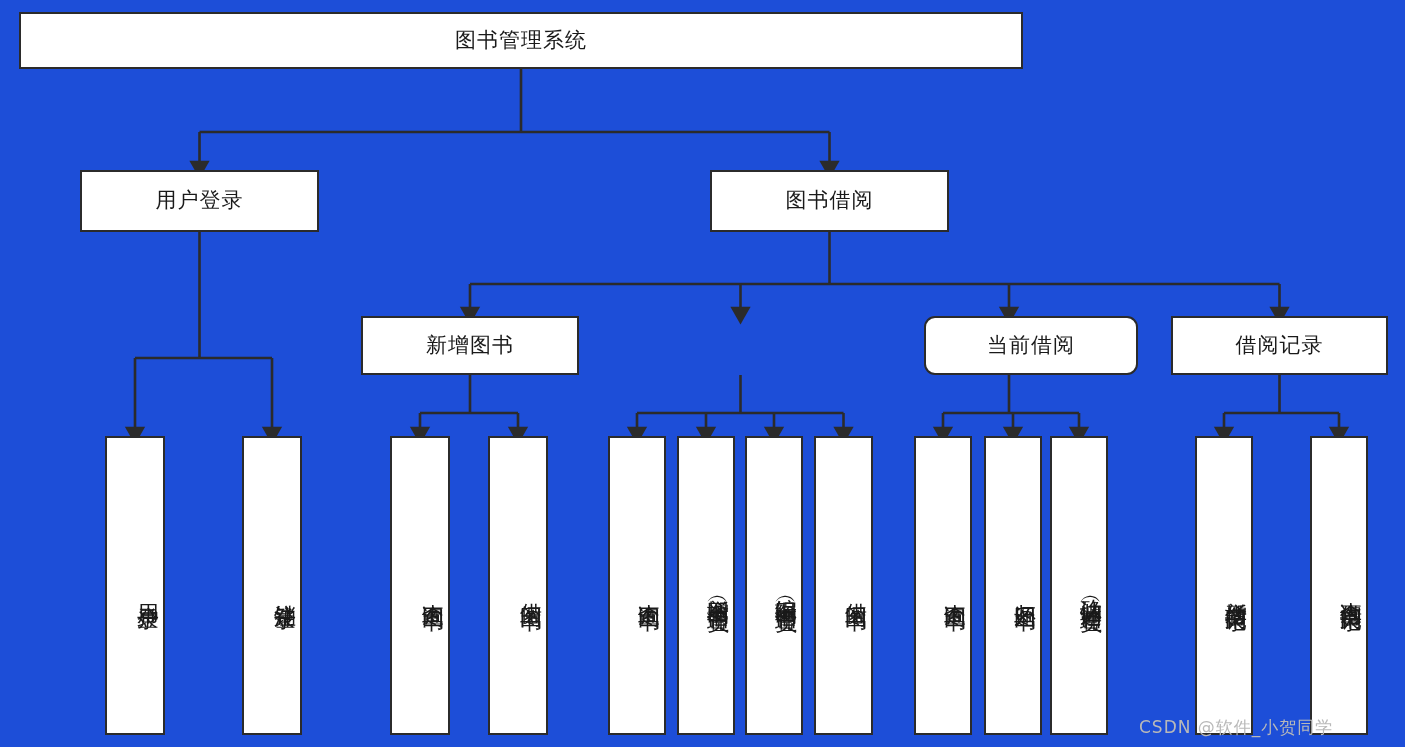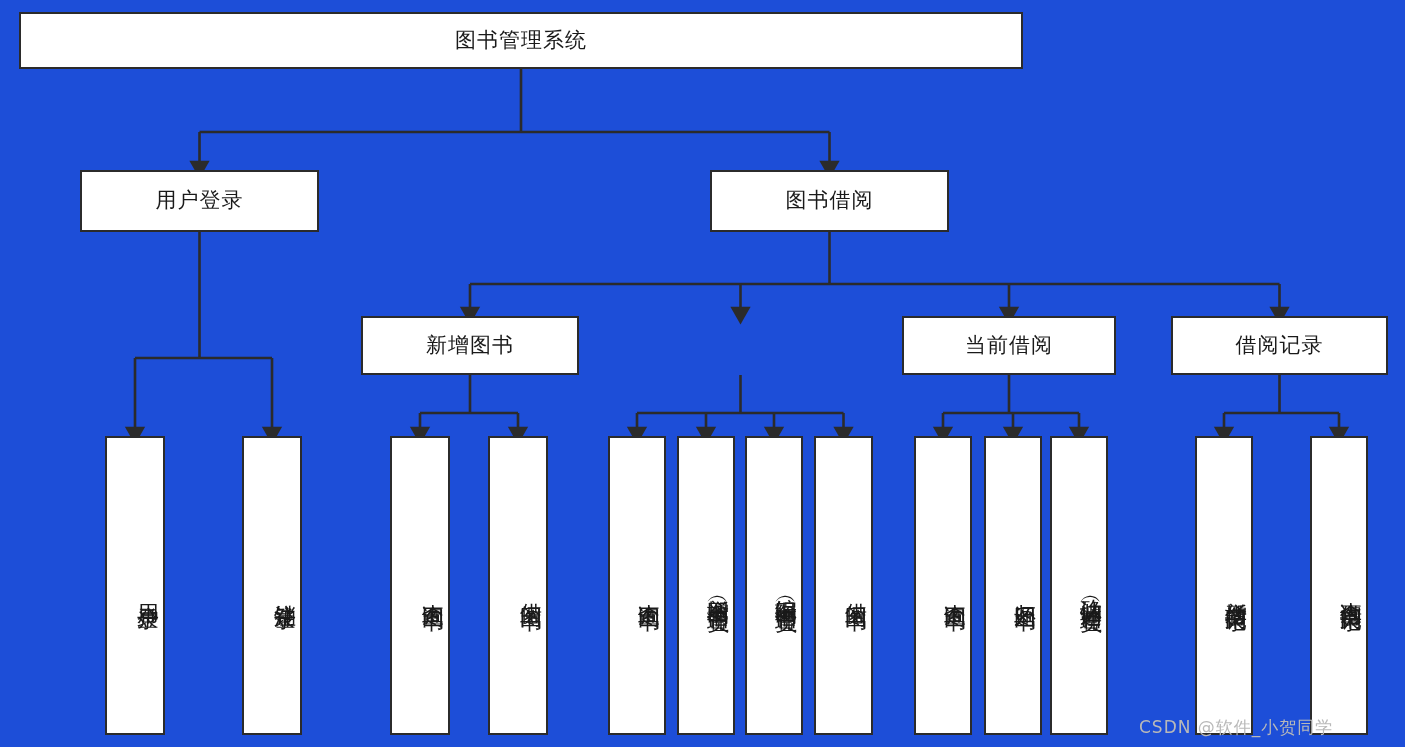--- a/index.html
+++ b/index.html
@@ -119,21 +119,21 @@
   <div class="node horiz" style="left: 80px; top: 170px; width: 239px; height: 62px;">
     <span>用户登录</span>
   </div>
   <div class="node horiz" style="left: 710px; top: 170px; width: 239px; height: 62px;">
     <span>图书借阅</span>
   </div>
 
   <div class="node horiz" style="left: 361px; top: 316px; width: 218px; height: 59px;">
     <span>新增图书</span>
   </div>
-  <div class="node horiz" style="left: 902px; top: 316px; width: 214px; height: 59px;">
+  <div class="node horiz" style="left: 924px; top: 316px; width: 214px; height: 59px; border-radius: 11px;">
     <span>当前借阅</span>
   </div>
   <div class="node horiz" style="left: 1171px; top: 316px; width: 217px; height: 59px;">
     <span>借阅记录</span>
   </div>
 
   <div class="node vert" style="left: 105px; top: 436px; width: 60px; height: 299px;">
     <span class="vlabel">用户登录</span>
   </div>
   <div class="node vert" style="left: 242px; top: 436px; width: 60px; height: 299px;">

